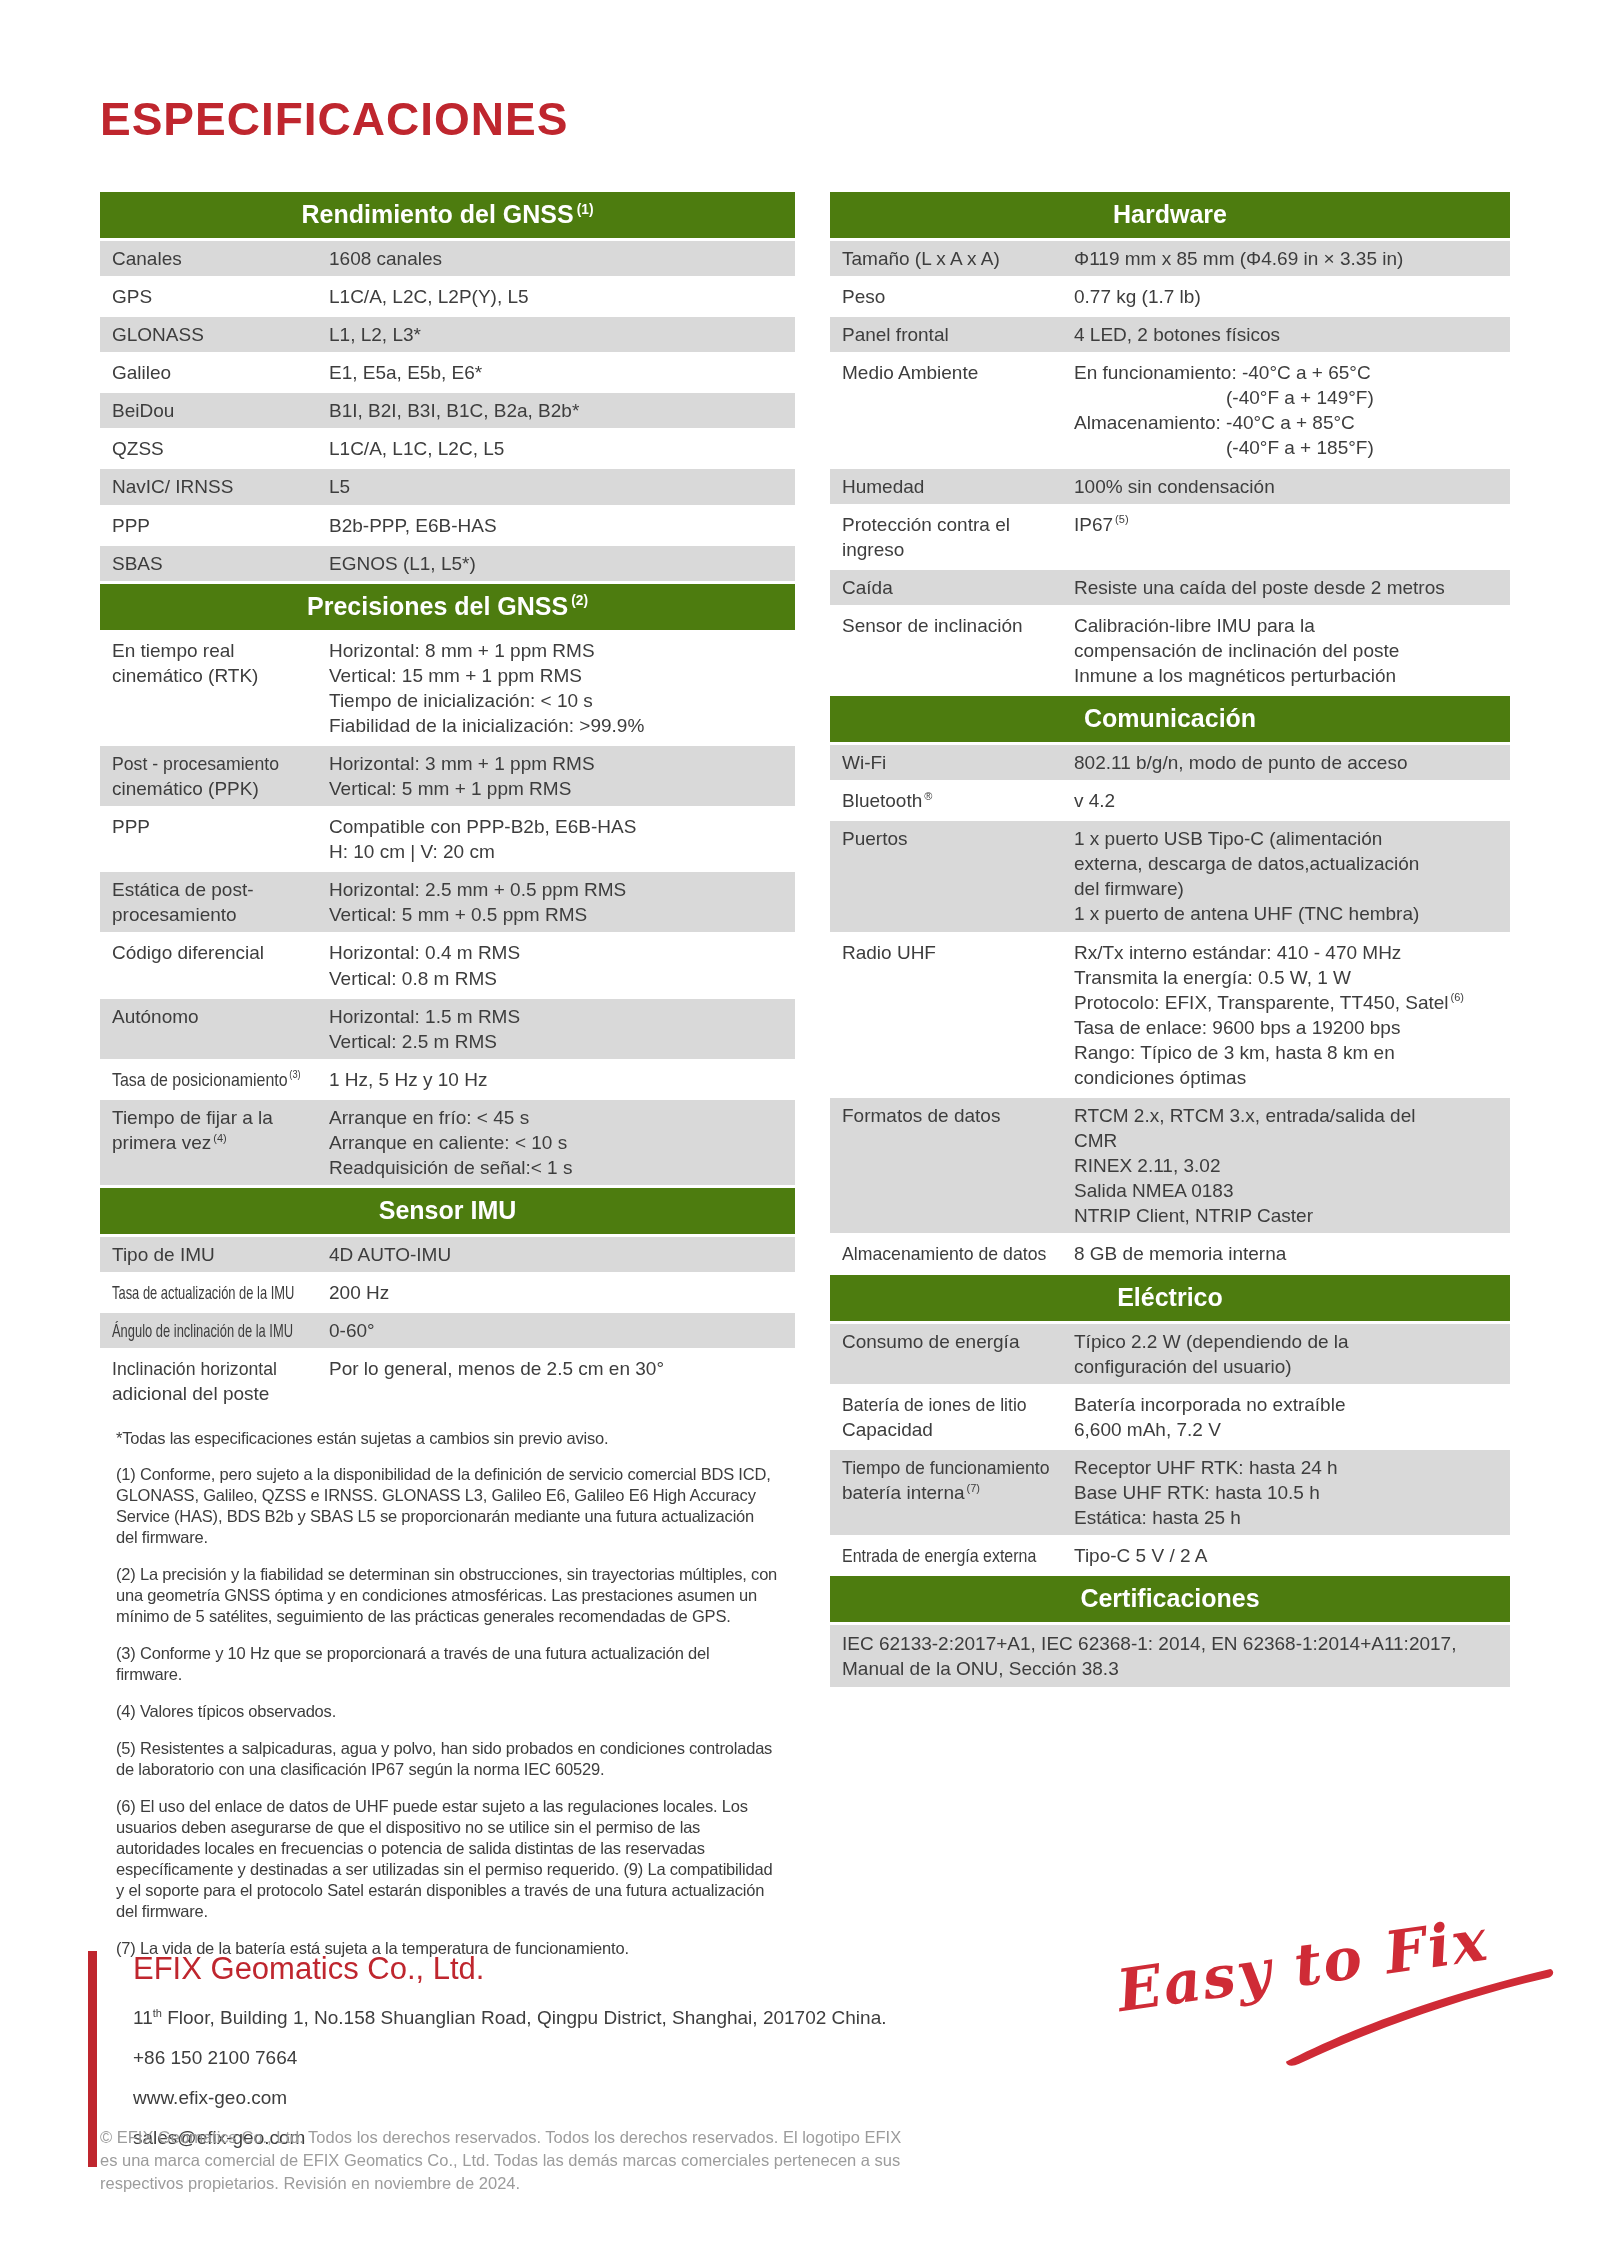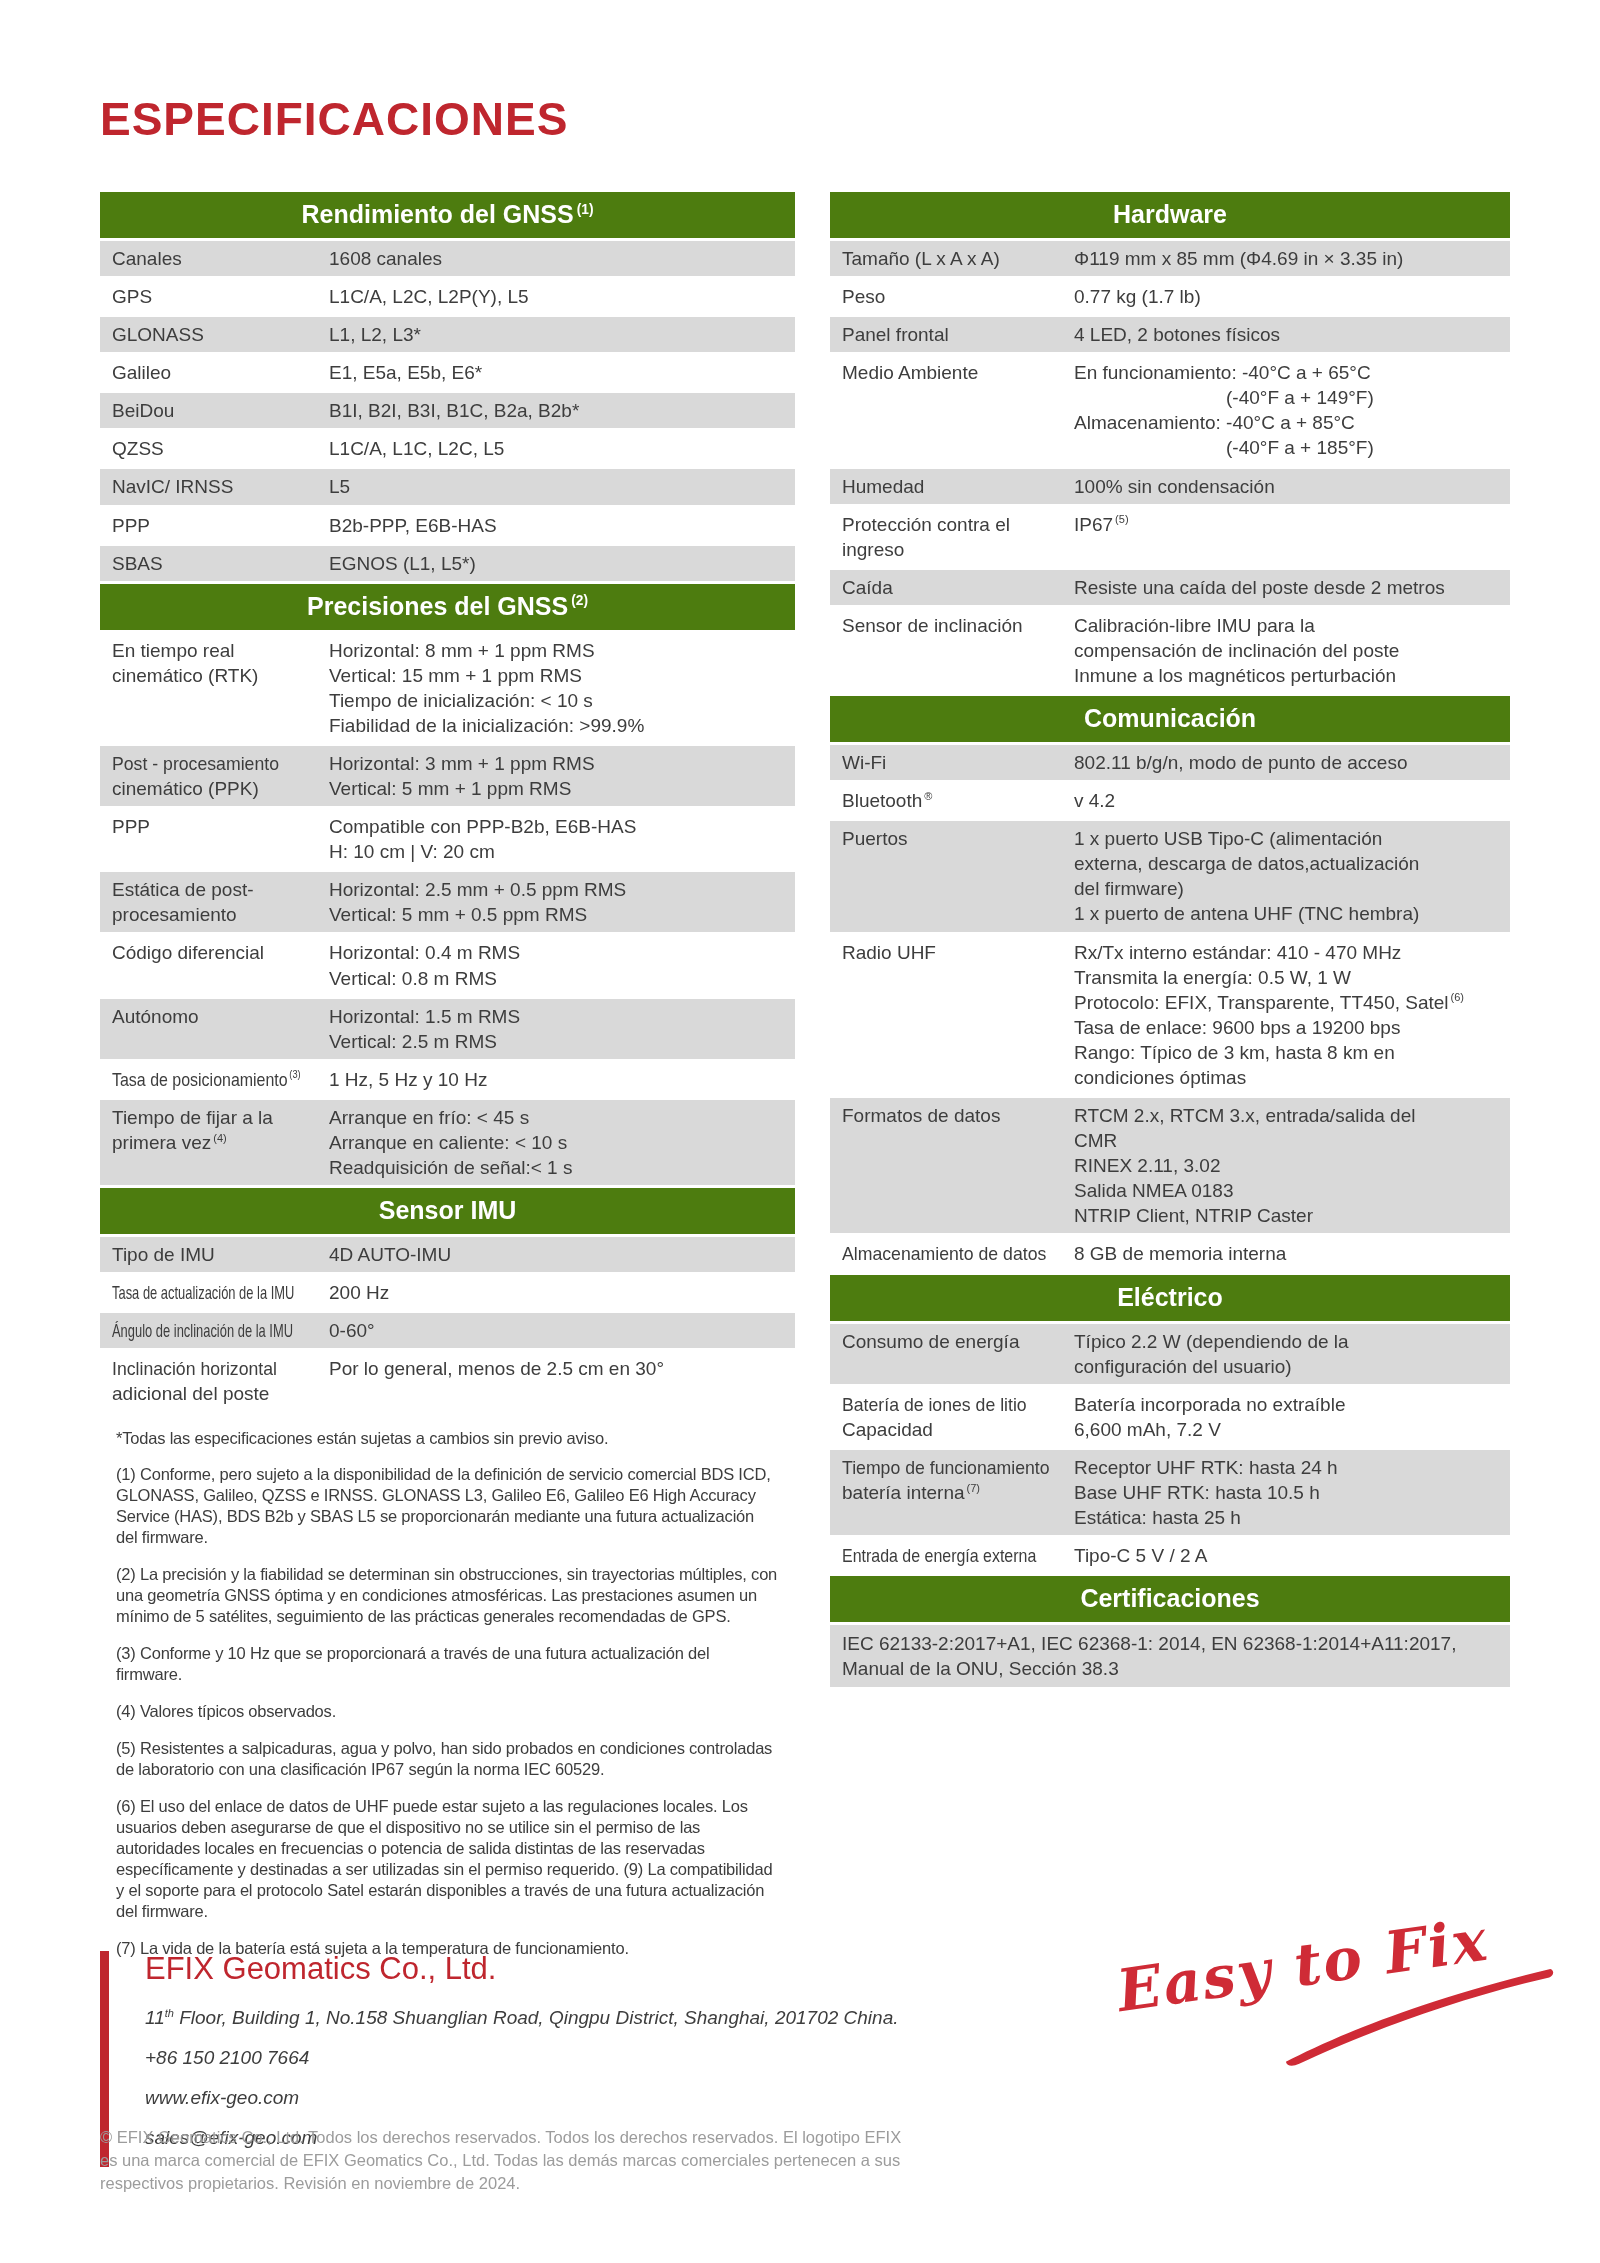--- a/index.html
+++ b/index.html
@@ -28,24 +28,24 @@
   .lline{white-space:nowrap;}
   .row sup{font-size:58%;vertical-align:super;line-height:0;margin-left:2px;}
   .cond0{display:inline-block;white-space:nowrap;transform:scaleX(.68);transform-origin:0 50%;}
   .cond1{display:inline-block;white-space:nowrap;transform:scaleX(.84);transform-origin:0 50%;}
   .cond2{display:inline-block;white-space:nowrap;transform:scaleX(.93);transform-origin:0 50%;}
   .lline.cond0,.lline.cond1,.lline.cond2{display:block;}
 
   #footnotes{margin-top:16px;font-size:16.5px;line-height:1.27;color:#3d3d3d;letter-spacing:-0.2px;}
   #footnotes p{margin:16px;}
 
-  .footer{position:absolute;left:100px;top:1951px;display:flex;}
+  .footer{position:absolute;left:88px;top:1951px;display:flex;}
   .footer-bar{width:9px;background:#bf262e;margin-right:36px;align-self:stretch;}
   .company{font-size:31px;color:#bf262e;margin:0 0 20px 0;}
-  .addr{font-size:19px;color:#3d3d3d;margin:12px 0 18px 0;font-style:italic;}
+  .addr{font-size:19px;color:#3d3d3d;margin:12px 0 18px 0;}
   .addr sup{font-size:58%;vertical-align:super;line-height:0;}
   .copyright{position:absolute;left:100px;top:2126px;width:815px;font-size:16.5px;
              color:#9c9c9c;line-height:1.4;}
   .etf-logo{position:absolute;left:1120px;top:1925px;width:460px;transform:rotate(-8deg);color:#cf2b36;}
   .etf-text{font-family:"DejaVu Serif",serif;font-style:italic;font-weight:bold;font-size:58px;
             letter-spacing:2px;white-space:nowrap;}
   .etf-swoosh{width:290px;height:56px;margin:4px 0 0 150px;transform:rotate(-3deg);}
 </style>
 </head>
 <body>

